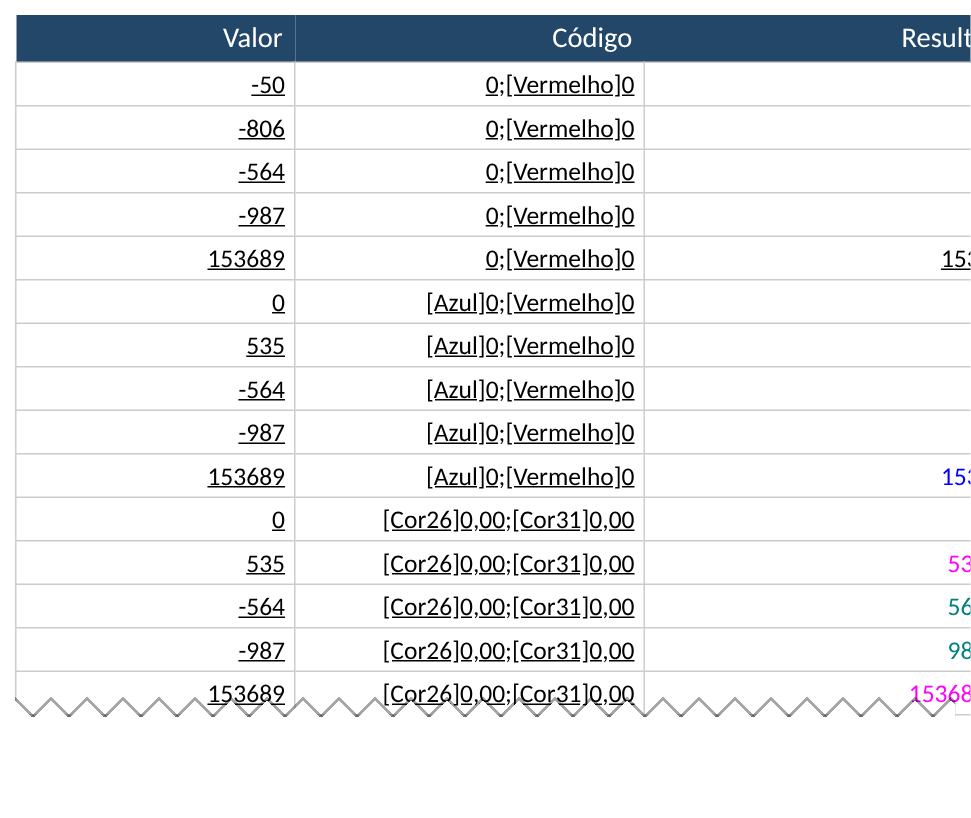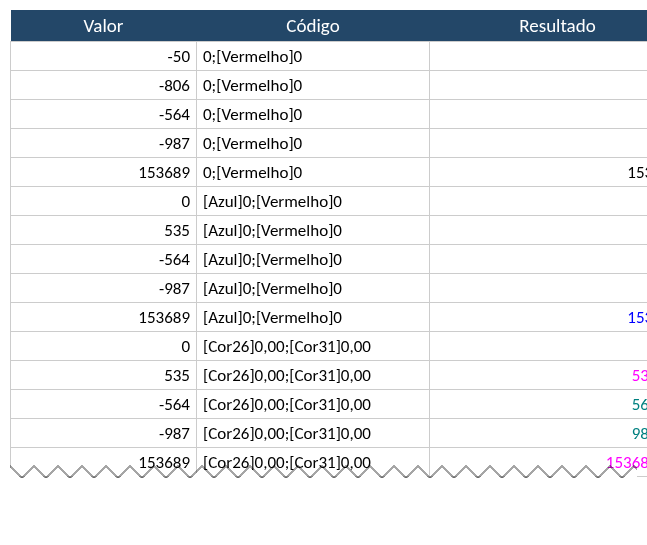--- a/index.html
+++ b/index.html
@@ -14,34 +14,34 @@
     border-collapse: collapse;
     table-layout: fixed;
   }
   .table th {
     background: #234768;
     color: #fff;
     font-weight: normal;
     font-size: 19px;
     padding: 4px 8px;
     border: none;
-    text-align: center;
+    text-align: right;
   }
   .table td {
     border: 1px solid #ccc;
     padding: 3px 6px;
     height: 22px;
     white-space: nowrap;
     overflow: hidden;
     background: #fff;
   }
   .col-valor { width: 170px; text-align: right; }
-  .col-codigo { width: 217px; text-align: left; }
+  .col-codigo { width: 217px; text-align: right; }
   .col-resultado { width: 240px; text-align: right; }
-  .c-black { color: #000; }
+  .c-black { color: #000; text-decoration: underline; }
   .c-green { color: #008000; }
   .c-red { color: #ff0000; }
   .c-blue { color: #0000ff; }
   .c-magenta { color: #ff00ff; }
   .c-teal { color: #008080; }
   .wrapper { position: relative; width: 627px; }
   .zigzag {
     position: absolute;
     left: 0;
     right: 0;

